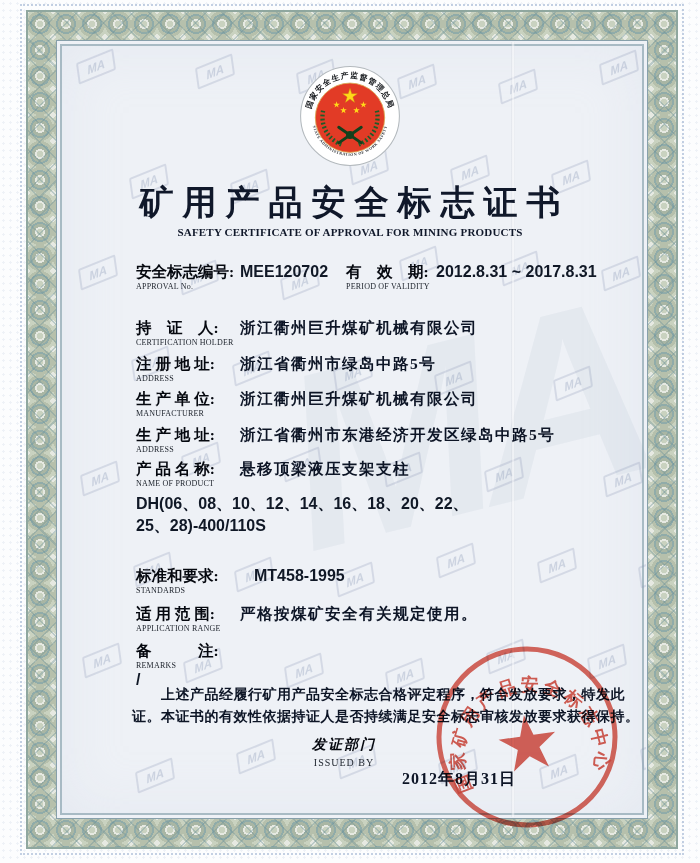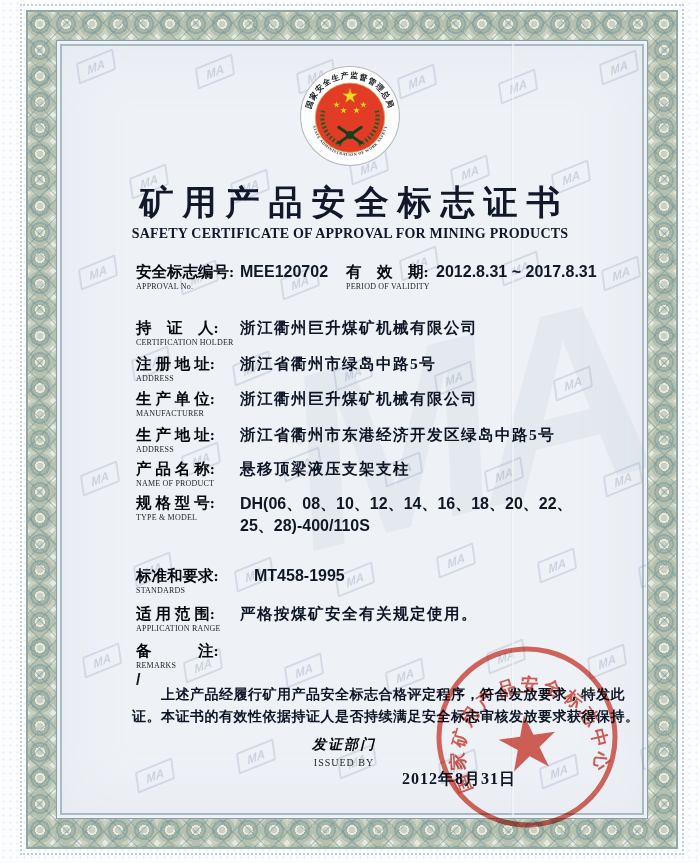--- a/index.html
+++ b/index.html
@@ -35,21 +35,21 @@
     color:rgba(138,151,181,.09);transform:rotate(-14deg);letter-spacing:-18px;}
   .crease{position:absolute;top:42px;bottom:46px;left:511px;width:4px;z-index:2;
     background:linear-gradient(to right, rgba(90,100,125,.10), rgba(255,255,255,.65), rgba(90,100,125,.05));}
   .content{position:absolute;inset:0;z-index:3;}
   
   .emblem{position:absolute;left:298px;top:64px;width:104px;height:104px;}
   
   .title{position:absolute;left:0;right:0;top:180px;text-align:center;
     font-size:34px;font-weight:700;color:var(--ink);letter-spacing:9px;text-indent:9px;}
   .subtitle{position:absolute;left:0;right:0;top:226px;text-align:center;
-    font-size:14px;font-weight:700;color:var(--ink);letter-spacing:.2px;}
+    font-size:11px;font-weight:700;color:var(--ink);letter-spacing:.2px;}
   
   .row{position:absolute;left:136px;display:flex;align-items:flex-start;}
   .lab{width:104px;flex:none;}
   .zh{font-size:15.5px;font-weight:700;color:var(--label);line-height:19px;white-space:pre;}
   .en{font-size:8px;color:#20262f;letter-spacing:.2px;margin-top:1px;white-space:nowrap;
       font-family:"Liberation Serif",serif;}
   .val{font-weight:700;line-height:20px;}
   .zhval{font-size:15.5px;color:#0d1526;letter-spacing:1.5px;}
   .monoval{font-size:16px;font-family:Liberation Sans, sans-serif;color:#101826;}
   .w360{width:362px;line-height:22px;}
@@ -203,24 +203,20 @@
 
     <div class="row" style="top:459px;justify-content:center;">
       <div class="lab">
           <div class="zh">产 品 名 称:</div>
         <div class="en">NAME OF PRODUCT</div>
         </div>
       <div class="val zhval">悬移顶梁液压支架支柱</div>
     </div>
 
     <div class="row" style="top:493px;">
-      <div class="lab">
-          <div class="zh">规 格 型 号:</div>
-        <div class="en">TYPE &amp; MODEL</div>
-        </div>
       <div class="val monoval w360">DH(06、08、10、12、14、16、18、20、22、25、28)-400/110S</div>
     </div>
 
     <div class="row" style="top:566px;">
       <div class="lab">
           <div class="zh">标准和要求:</div>
         <div class="en">STANDARDS</div>
         </div>
       <div class="val monoval" style="margin-left:14px;">MT458-1995</div>
     </div>

